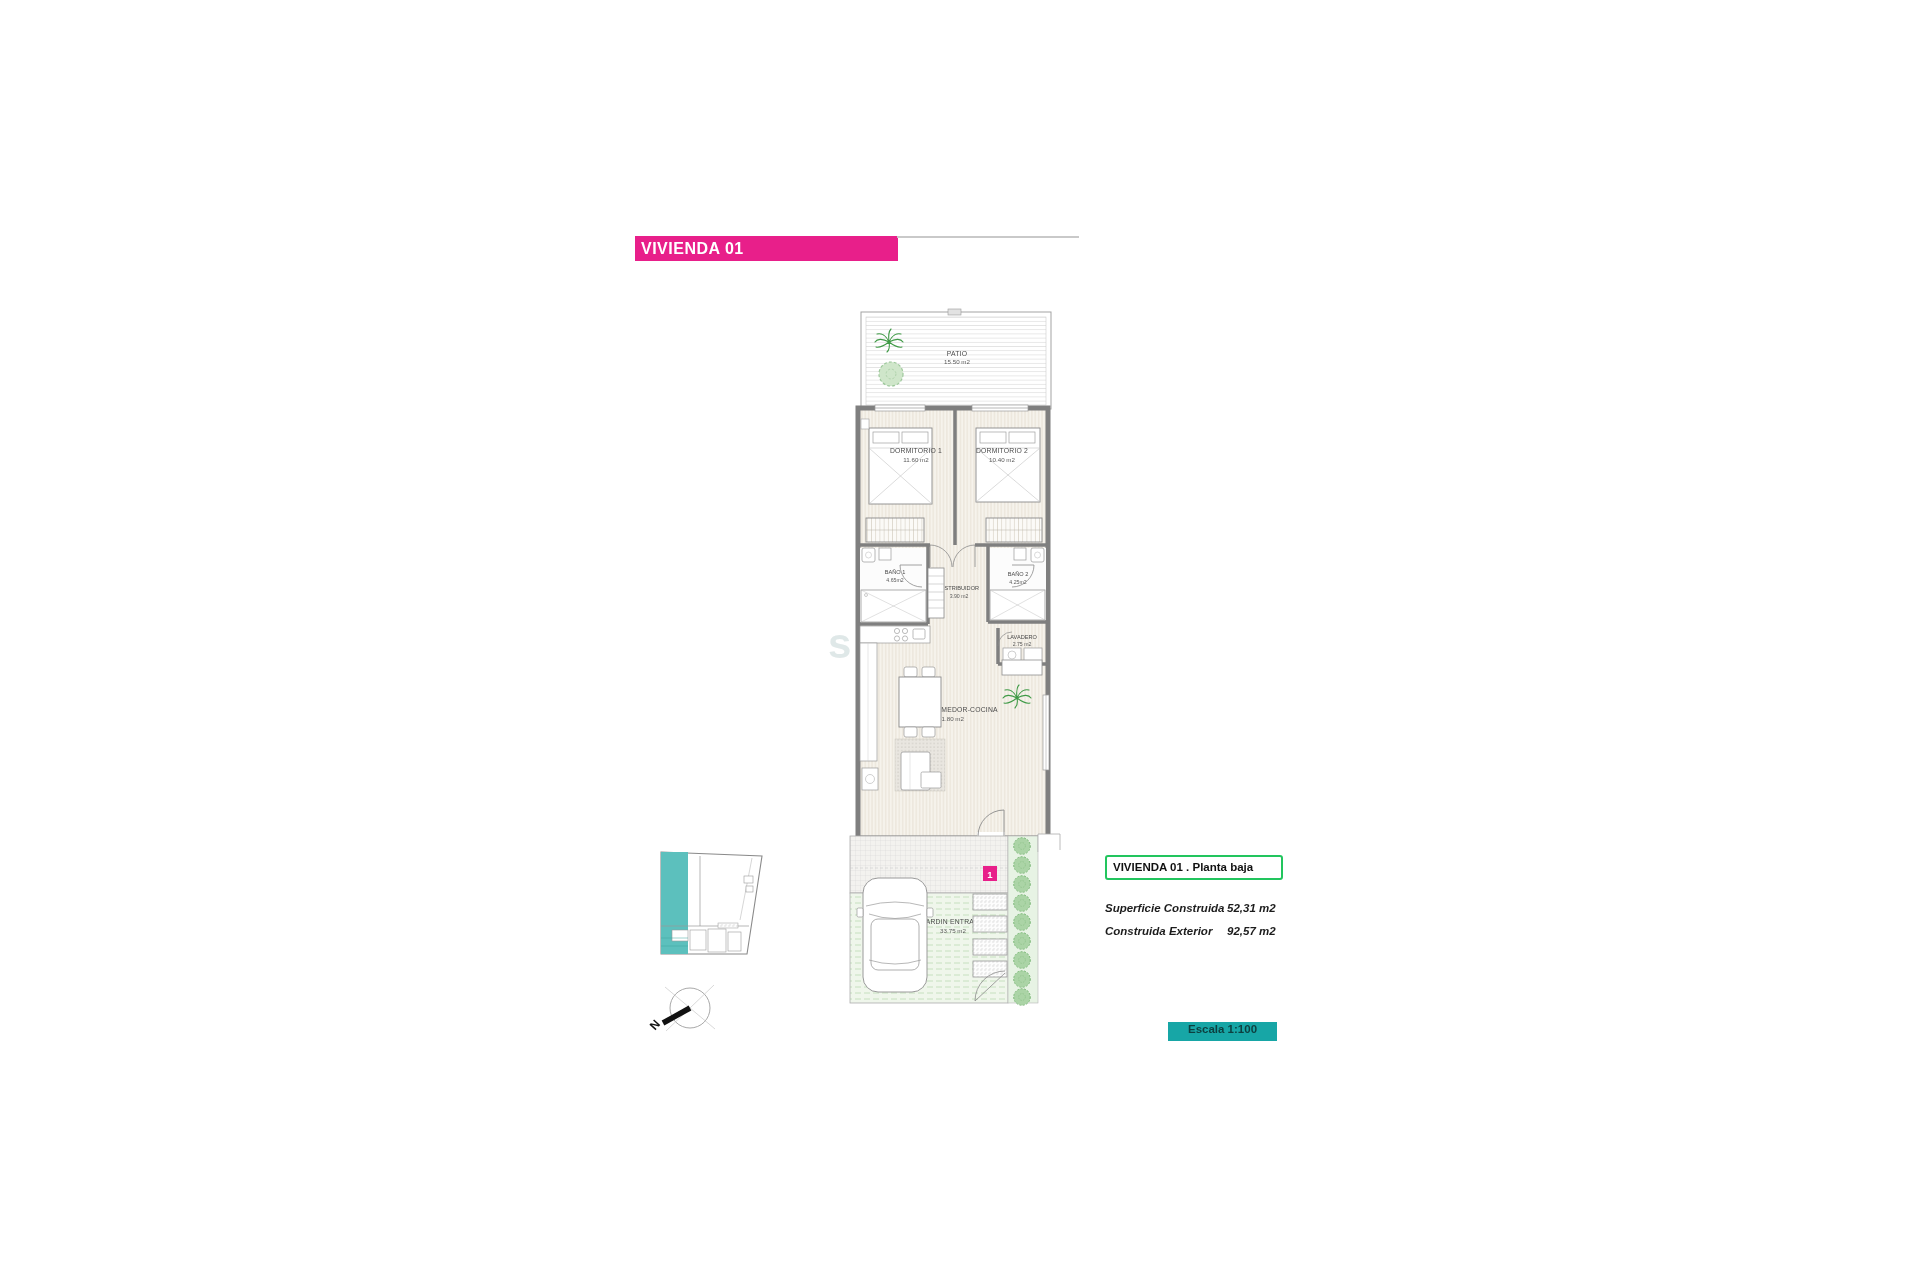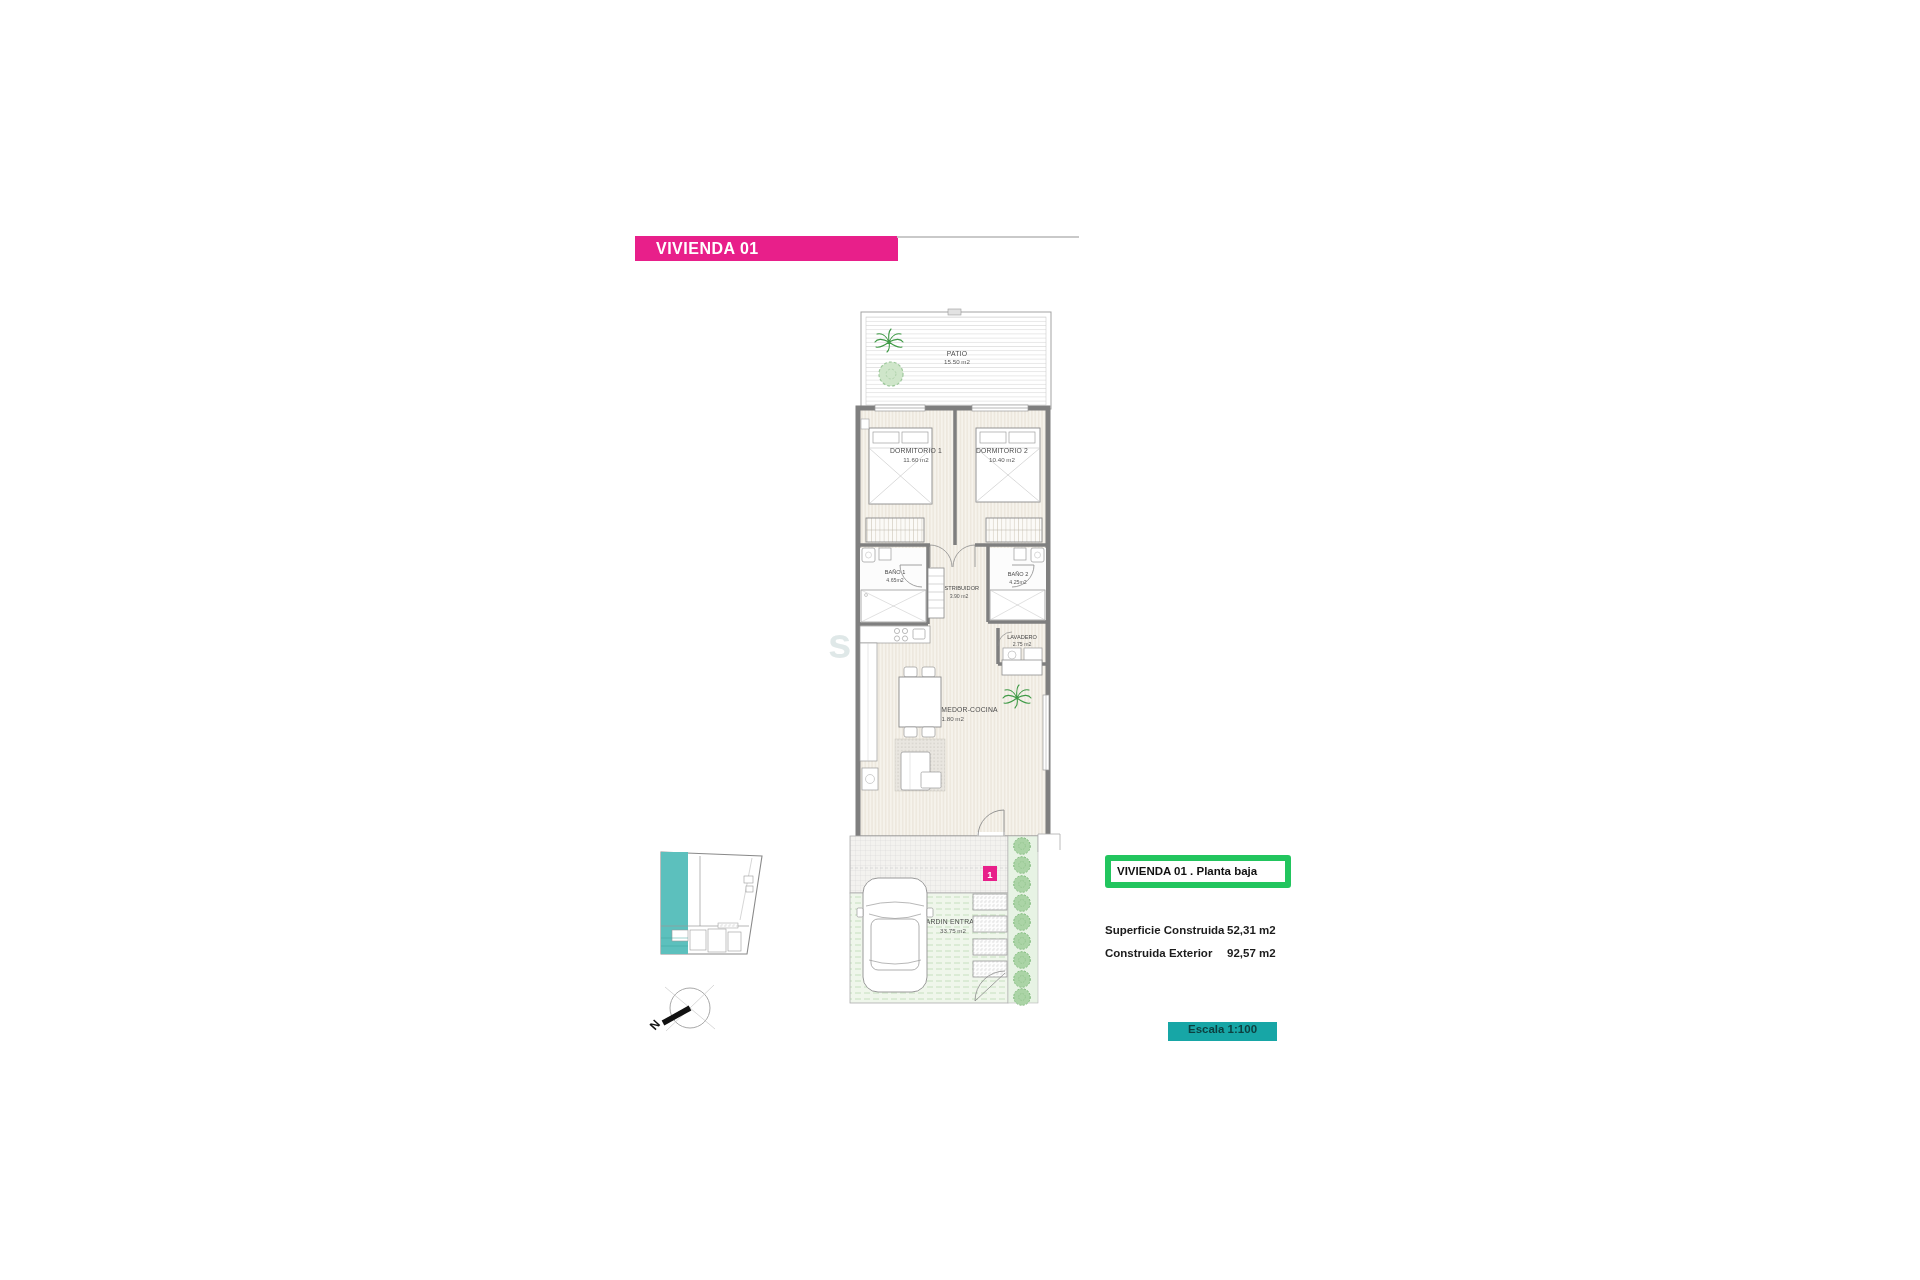--- a/index.html
+++ b/index.html
@@ -3,33 +3,33 @@
 <meta charset="utf-8">
 <style>
   html,body{margin:0;padding:0;background:#ffffff;}
   body{width:1920px;height:1280px;position:relative;overflow:hidden;
        font-family:"Liberation Sans", sans-serif;color:#222;}
   .abs{position:absolute;}
 
   
   .title-bar{left:635px;top:236px;width:263px;height:25px;background:#E81F8A;
              color:#fff;font-weight:bold;font-size:16px;line-height:25px;
-             padding-left:21px;box-sizing:border-box;letter-spacing:.5px;}
+             padding-left:6px;box-sizing:border-box;letter-spacing:.5px;}
   .title-line{left:897px;top:236px;width:182px;height:2px;background:#c9c9c9;}
 
   
   .watermark{left:828px;top:620px;width:330px;font-size:42px;font-weight:bold;
              color:#aec3c3;opacity:.38;letter-spacing:12px;pointer-events:none;}
 
   
   .info-panel{left:1105px;top:855px;width:200px;}
-  .info-box{width:168px;height:21px;border:6px solid #22c55e;border-radius:3px;
+  .info-box{width:168px;height:21px;border:2px solid #22c55e;border-radius:3px;
             font-size:11.5px;font-weight:bold;line-height:21px;padding-left:6px;
             color:#111;background:#fff;}
-  .info-rows{margin-top:36px;}
+  .info-rows{margin-top:22px;font-style:italic;}
   .info-row{display:flex;font-size:11.5px;font-weight:600;color:#1c1c1c;margin-bottom:11px;}
   .info-row .lbl{width:122px;}
   .info-row .val{width:70px;}
 
   
   .escala{left:1168px;top:1022px;width:109px;height:19px;background:#17A6A6;
           color:#0d3f3f;font-size:11.5px;font-weight:600;text-align:center;
           line-height:15px;}
 
   svg text{font-family:"Liberation Sans", sans-serif;}

